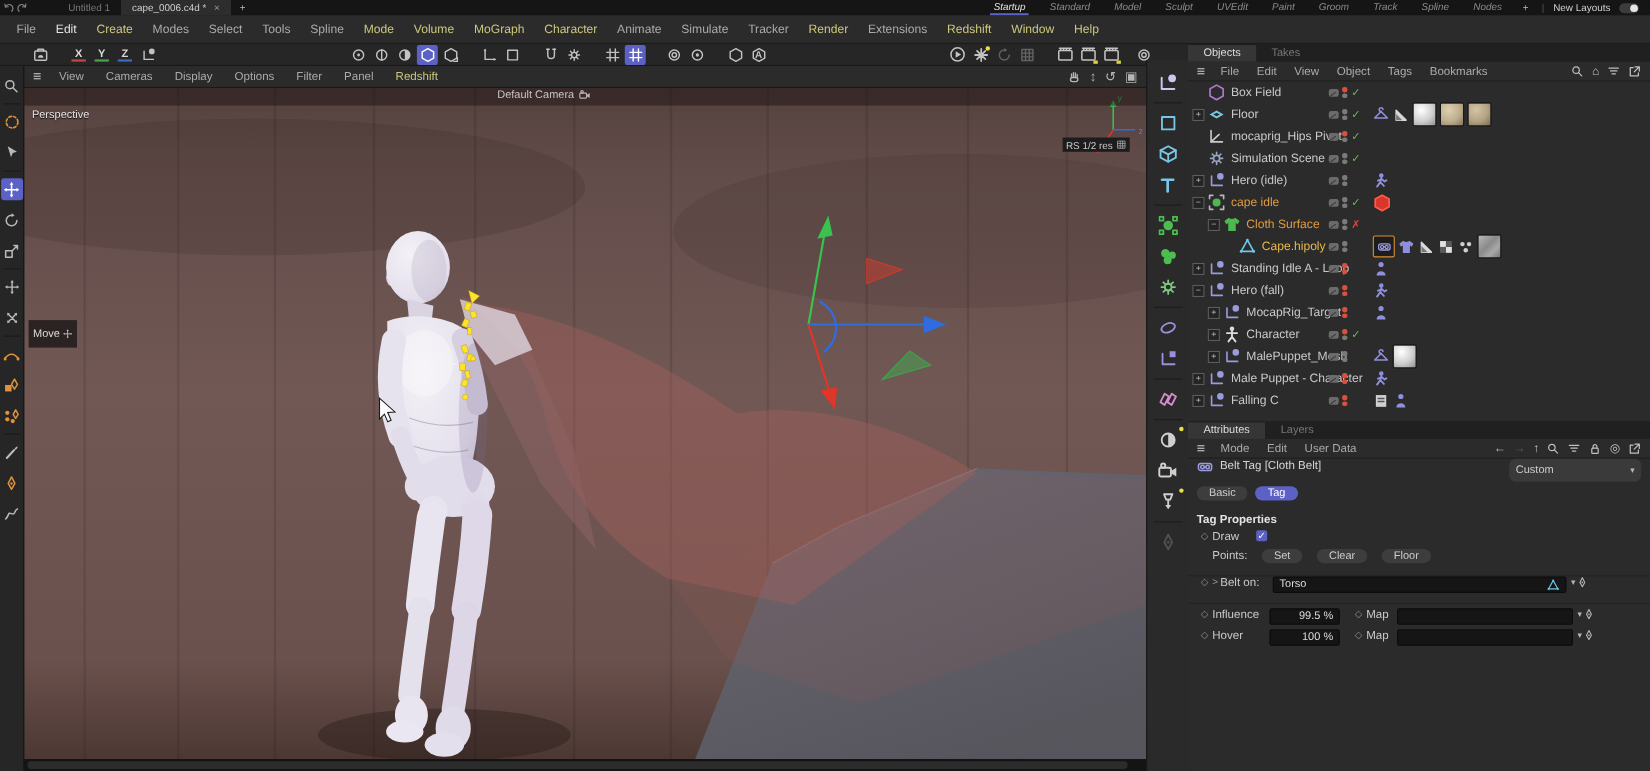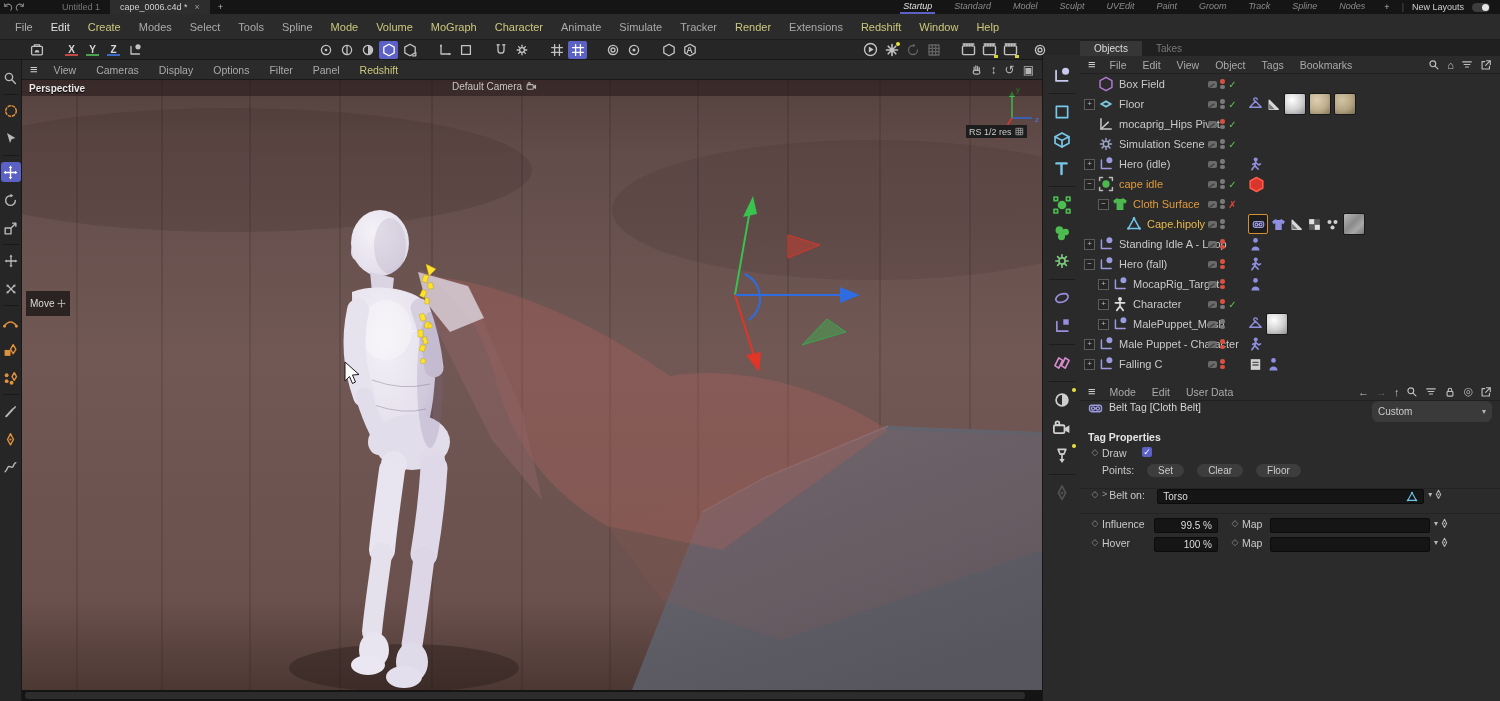--- a/index.html
+++ b/index.html
@@ -48,21 +48,21 @@
   
   #leftrail{left:0;top:60px;width:22px;height:641px;background:#262626;border-right:1px solid #181818;
     display:flex;flex-direction:column;align-items:center;box-sizing:border-box;padding-top:4px}
   .lbtn{width:20px;height:20px;display:flex;align-items:center;justify-content:center;color:#b9b9b9;margin:4px 0;border-radius:3px}
   .lbtn.blue{background:#5c61c5;color:#fff}
   .lbtn.orange{color:#e0913c}
   .lsep{width:16px;height:1px;background:#1a1a1a;margin:2px 0}
   
   #viewport{left:22px;top:80px;width:1020px;height:610px;overflow:hidden}
   #vp-strip{left:22px;top:80px;width:1020px;height:16px;background:rgba(24,15,15,.45);color:#e8e6e6;font-size:10px}
-  #vp-persp{position:absolute;left:7px;top:3px;font-weight:bold;text-shadow:0 1px 1px #000}
+  #vp-persp{position:absolute;left:7px;top:19px;font-weight:normal;text-shadow:0 1px 1px #000}
   #vp-cam{position:absolute;left:430px;top:1px;width:160px;color:#c8c4c4;display:flex;align-items:center;gap:4px}
   #rsbadge{left:966px;top:125px;height:13px;background:#1d1d1d;color:#c9c9c9;font-size:9px;display:flex;
     align-items:center;padding:0 3px;gap:3px}
   #movetip{left:26px;top:291px;height:25px;background:rgba(32,26,26,.85);color:#ddd;font-size:10px;
     display:flex;align-items:center;padding:0 4px;gap:3px}
   #vscroll{left:22px;top:690px;width:1020px;height:11px;background:#141414}
   #vscroll i{position:absolute;left:3px;top:2px;width:1000px;height:7px;background:#2c2c2c;border-radius:3px}
   
   #rightrail{left:1042px;top:55px;width:38px;height:646px;background:#2a2a2a;border-left:1px solid #181818;
     display:flex;flex-direction:column;align-items:center;box-sizing:border-box;padding-top:6px}
@@ -1220,20 +1220,24 @@
         <svg class="ic" width="15" height="15" style="color:#8f8fdf">
             <use href="#s-person"></use>
           </svg>
       </span>
     </div>
 
   </div>
 </div>
 
 <div id="attrpanel" class="abs">
+  <div class="ptabs">
+    <span class="ptab active">Attributes</span>
+    <span class="ptab">Layers</span>
+  </div>
   <div class="pmenu">
     <span class="hamb">≡</span>
     <span class="m">Mode</span>
     <span class="m">Edit</span>
     <span class="m">User Data</span>
     <span class="right">
       <span>←</span>
       <span style="color:#5e5e5e">→</span>
       <span>↑</span>
       <svg class="ic" width="12" height="12">
@@ -1256,20 +1260,24 @@
     <svg class="ic" width="15" height="15" style="color:#9a9ade">
         <use href="#s-belt"></use>
       </svg>
     <span>Belt Tag [Cloth Belt]</span>
     <span class="select">
         <span>Custom</span>
         <span class="g-dd">▾</span>
       </span>
   </div>
 
+  <div class="arow" style="padding:3px 8px">
+    <span class="pill">Basic</span>
+    <span class="pill blue">Tag</span>
+  </div>
 
   <div class="secttl">Tag Properties</div>
 
   <div class="arow" style="height:17px;padding-left:8px">
     <span class="dia">◇</span>
     <span style="color:#c9c9c9;width:40px">Draw</span>
     <span class="checkbox">✓</span>
   </div>
 
   <div class="arow" style="height:20px;padding-left:22px;gap:13px">

